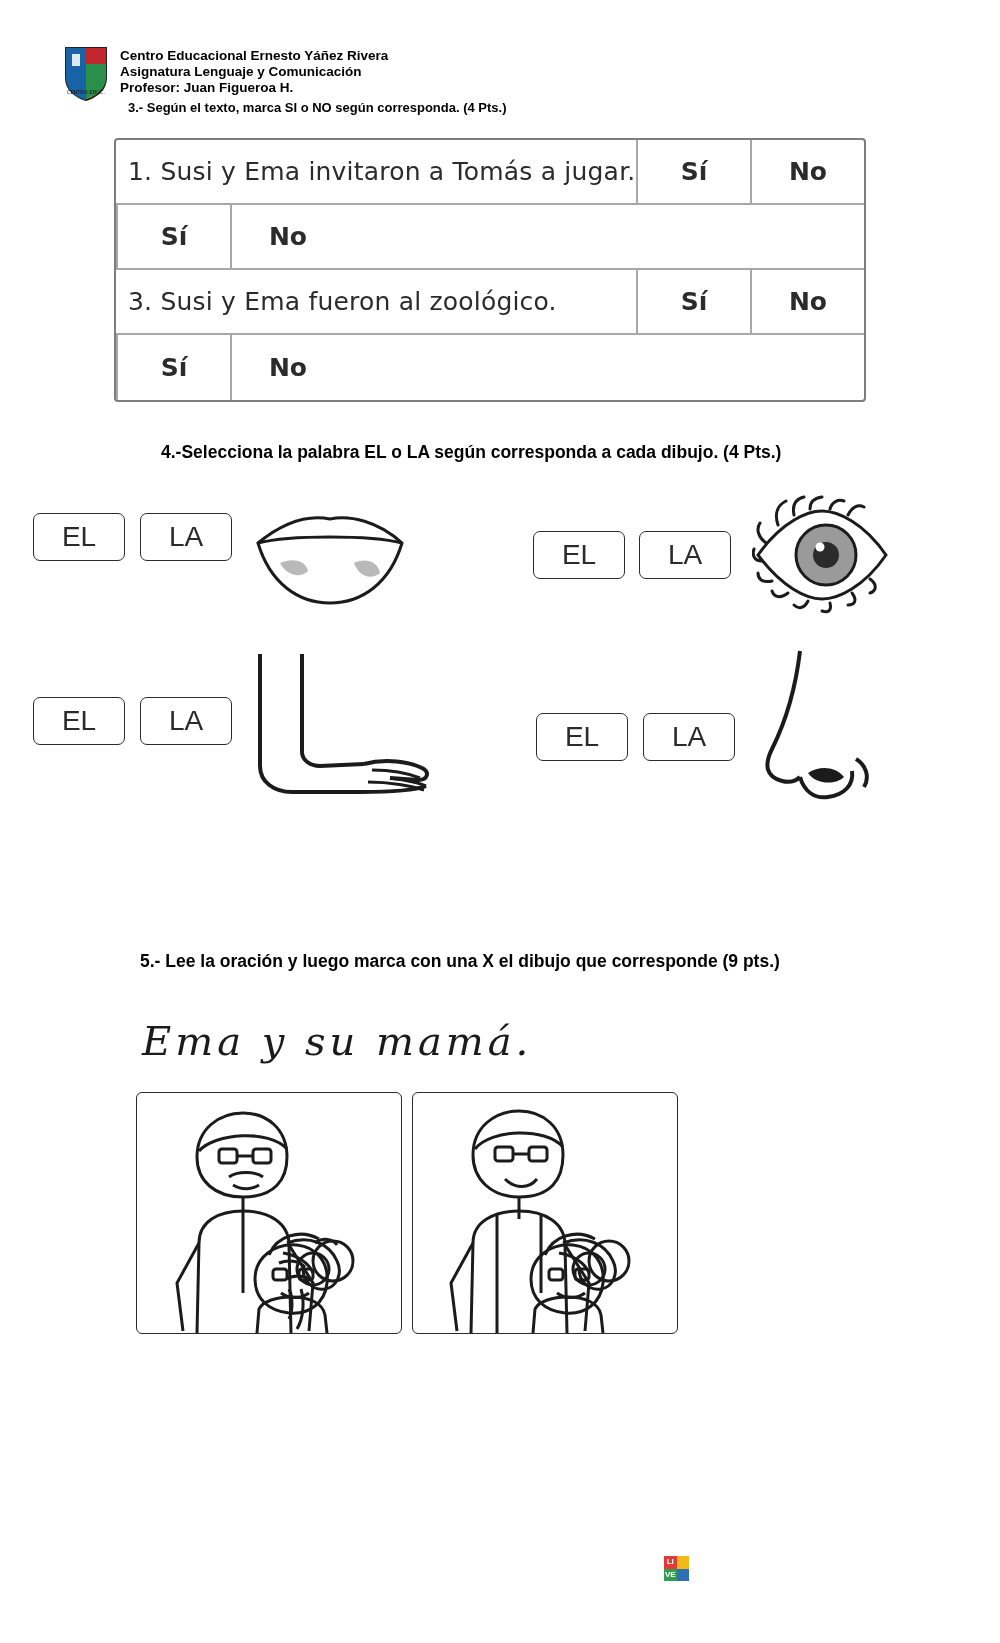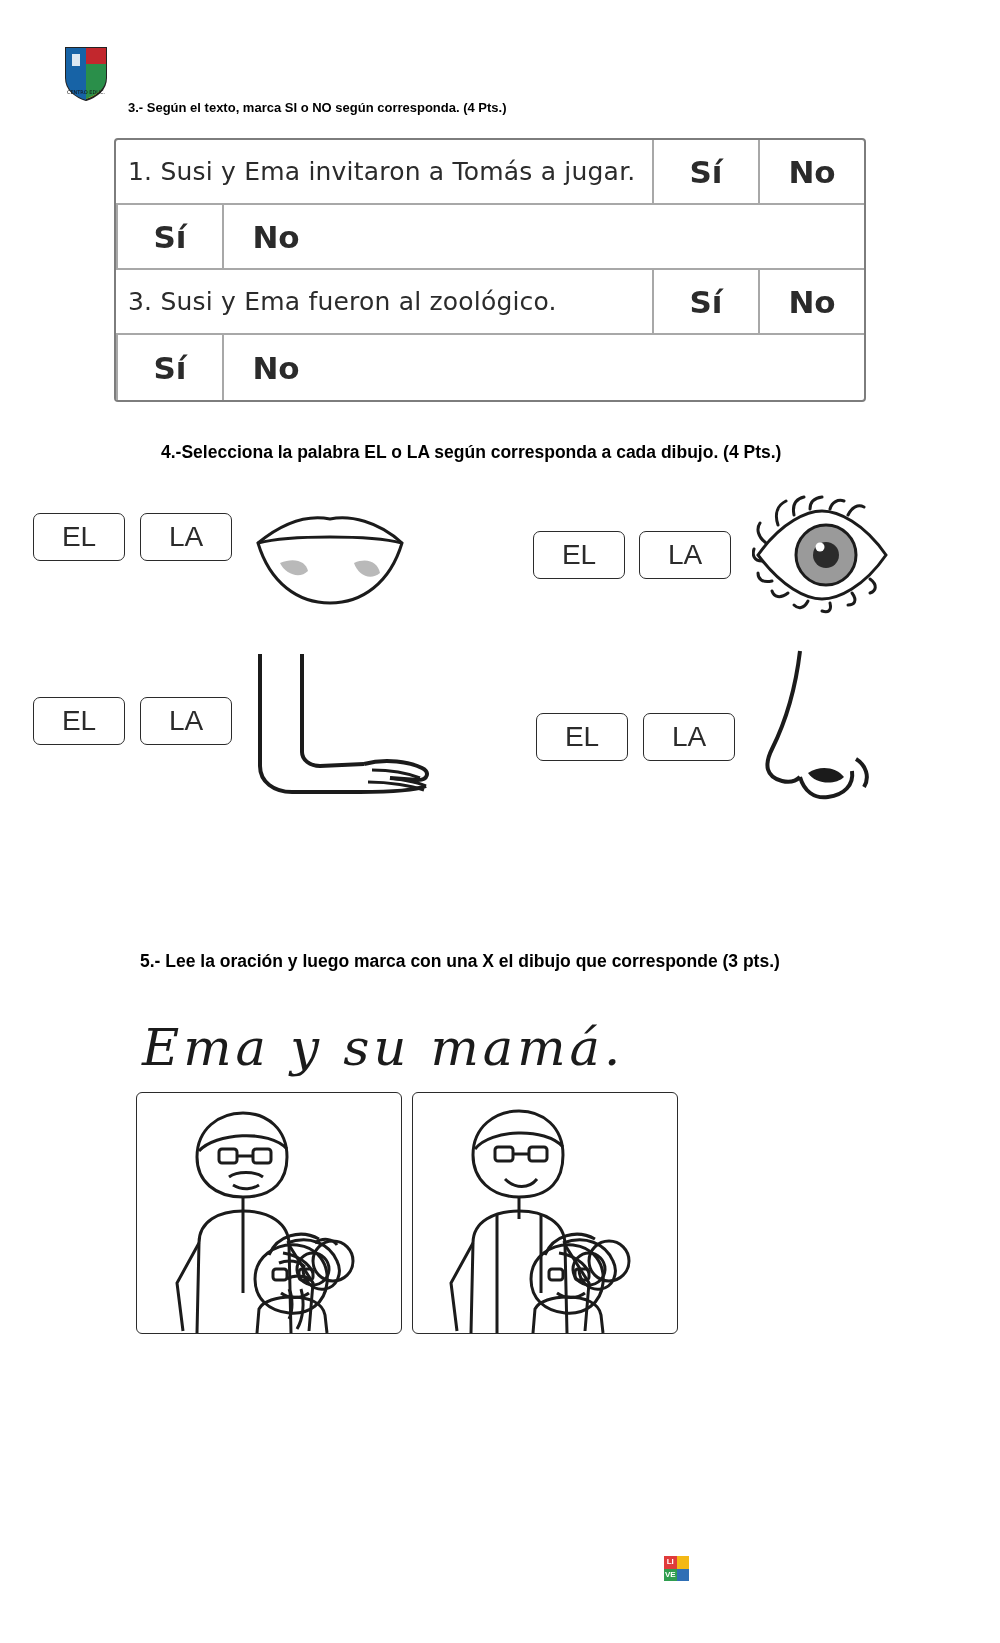--- a/index.html
+++ b/index.html
@@ -72,27 +72,27 @@
     flex: 1;
     display: flex;
     align-items: center;
     padding-left: 12px;
     font-family: "DejaVu Sans", sans-serif;
     font-size: 25px;
     color: #2b2b2b;
     letter-spacing: 0.2px;
   }
   .q3-opt {
-    width: 106px;
+    width: 114px;
     display: flex;
     align-items: center;
     justify-content: center;
     border-left: 2px solid #a8a8a8;
     font-family: "DejaVu Sans", sans-serif;
-    font-size: 31px;
+    font-size: 25px;
     font-weight: bold;
     color: #2b2b2b;
     box-sizing: border-box;
   }
 
   
   .q4-title {
     position: absolute;
     top: 441px;
     left: 140px;
@@ -130,21 +130,21 @@
     font-size: 17.5px;
     font-weight: bold;
     line-height: 23px;
   }
   .q5-sentence {
     position: absolute;
     top: 1018px;
     left: 142px;
     font-family: "DejaVu Serif", serif;
     font-style: italic;
-    font-size: 51px;
+    font-size: 40px;
     letter-spacing: 4px;
     color: #1b1b1b;
   }
   .q5-option {
     position: absolute;
     width: 266px;
     height: 242px;
     border: 1.6px solid #2b2b2b;
     border-radius: 6px;
     background: #fff;
@@ -187,20 +187,25 @@
 <div class="header">
   <div class="crest">
     <svg width="48" height="58" viewBox="0 0 48 58">
       <path d="M4 4 H44 V34 C44 46 34 53 24 56 C14 53 4 46 4 34 Z" fill="#f2c400" stroke="#222" stroke-width="2"></path>
       <path d="M4 4 H24 V56 C14 53 4 46 4 34 Z" fill="#1763a6"></path>
       <path d="M24 4 H44 V20 H24 Z" fill="#c2272d"></path>
       <path d="M24 20 H44 V34 C44 44 35 51 24 55 Z" fill="#2a8f4a"></path>
       <path d="M10 10 L18 10 L18 22 L10 22 Z" fill="#fff" opacity=".85"></path>
       <text x="24" y="50" font-size="5" text-anchor="middle" fill="#111" font-family="DejaVu Sans, sans-serif">CENTRO EDUC.</text>
     </svg>
+  </div>
+  <div class="header-lines">
+    <div>Centro Educacional Ernesto Yáñez Rivera</div>
+    <div>Asignatura Lenguaje y Comunicación</div>
+    <div>Profesor: Juan Figueroa H.</div>
   </div>
 </div>
 
 <div class="q3-title">3.- Según el texto, marca SI o NO según corresponda. (4 Pts.)</div>
 
 <div class="q3-table">
   <div class="q3-row">
     <div class="q3-statement">1. Susi y Ema invitaron a Tomás a jugar.</div>
     <div class="q3-opt">Sí</div>
     <div class="q3-opt">No</div>
@@ -277,21 +282,21 @@
 <div class="word-box" style="top:713px; left:643px;">LA</div>
 <div class="pic" style="top:645px; left:752px;">
   <svg width="130" height="180" viewBox="0 0 130 180">
     <path d="M48 6 C44 40 34 76 20 104 C12 120 14 132 30 136 C38 138 44 136 48 132" fill="none" stroke="#1b1b1b" stroke-width="4"></path>
     <path d="M48 132 C52 146 62 154 76 152 C92 150 102 140 100 126" fill="none" stroke="#1b1b1b" stroke-width="4"></path>
     <path d="M56 128 C68 120 84 122 92 132 C84 140 64 140 56 128 Z" fill="#1b1b1b"></path>
     <path d="M104 114 C114 120 118 132 112 142" fill="none" stroke="#1b1b1b" stroke-width="4"></path>
   </svg>
 </div>
 
-<div class="q5-title">5.- Lee la oración y luego marca con una X el dibujo que corresponde (3 pts.)</div>
+<div class="q5-title">5.- Lee la oración y luego marca con una X el dibujo que corresponde (9 pts.)</div>
 <div class="q5-sentence">Ema y su mamá.</div>
 
 <div class="q5-option" style="top:1092px; left:136px;">
   <svg width="264" height="240" viewBox="0 0 264 240">
     <g fill="none" stroke="#1b1b1b" stroke-width="3">
       <path d="M60 64 C60 36 82 20 106 20 C130 20 150 36 150 64 C150 86 138 104 106 104 C78 104 60 88 60 64 Z"></path>
       <path d="M62 58 C78 40 132 36 150 56"></path>
       <rect x="82" y="56" width="18" height="14" rx="3"></rect>
       <rect x="116" y="56" width="18" height="14" rx="3"></rect>
       <path d="M100 63 H116"></path>

